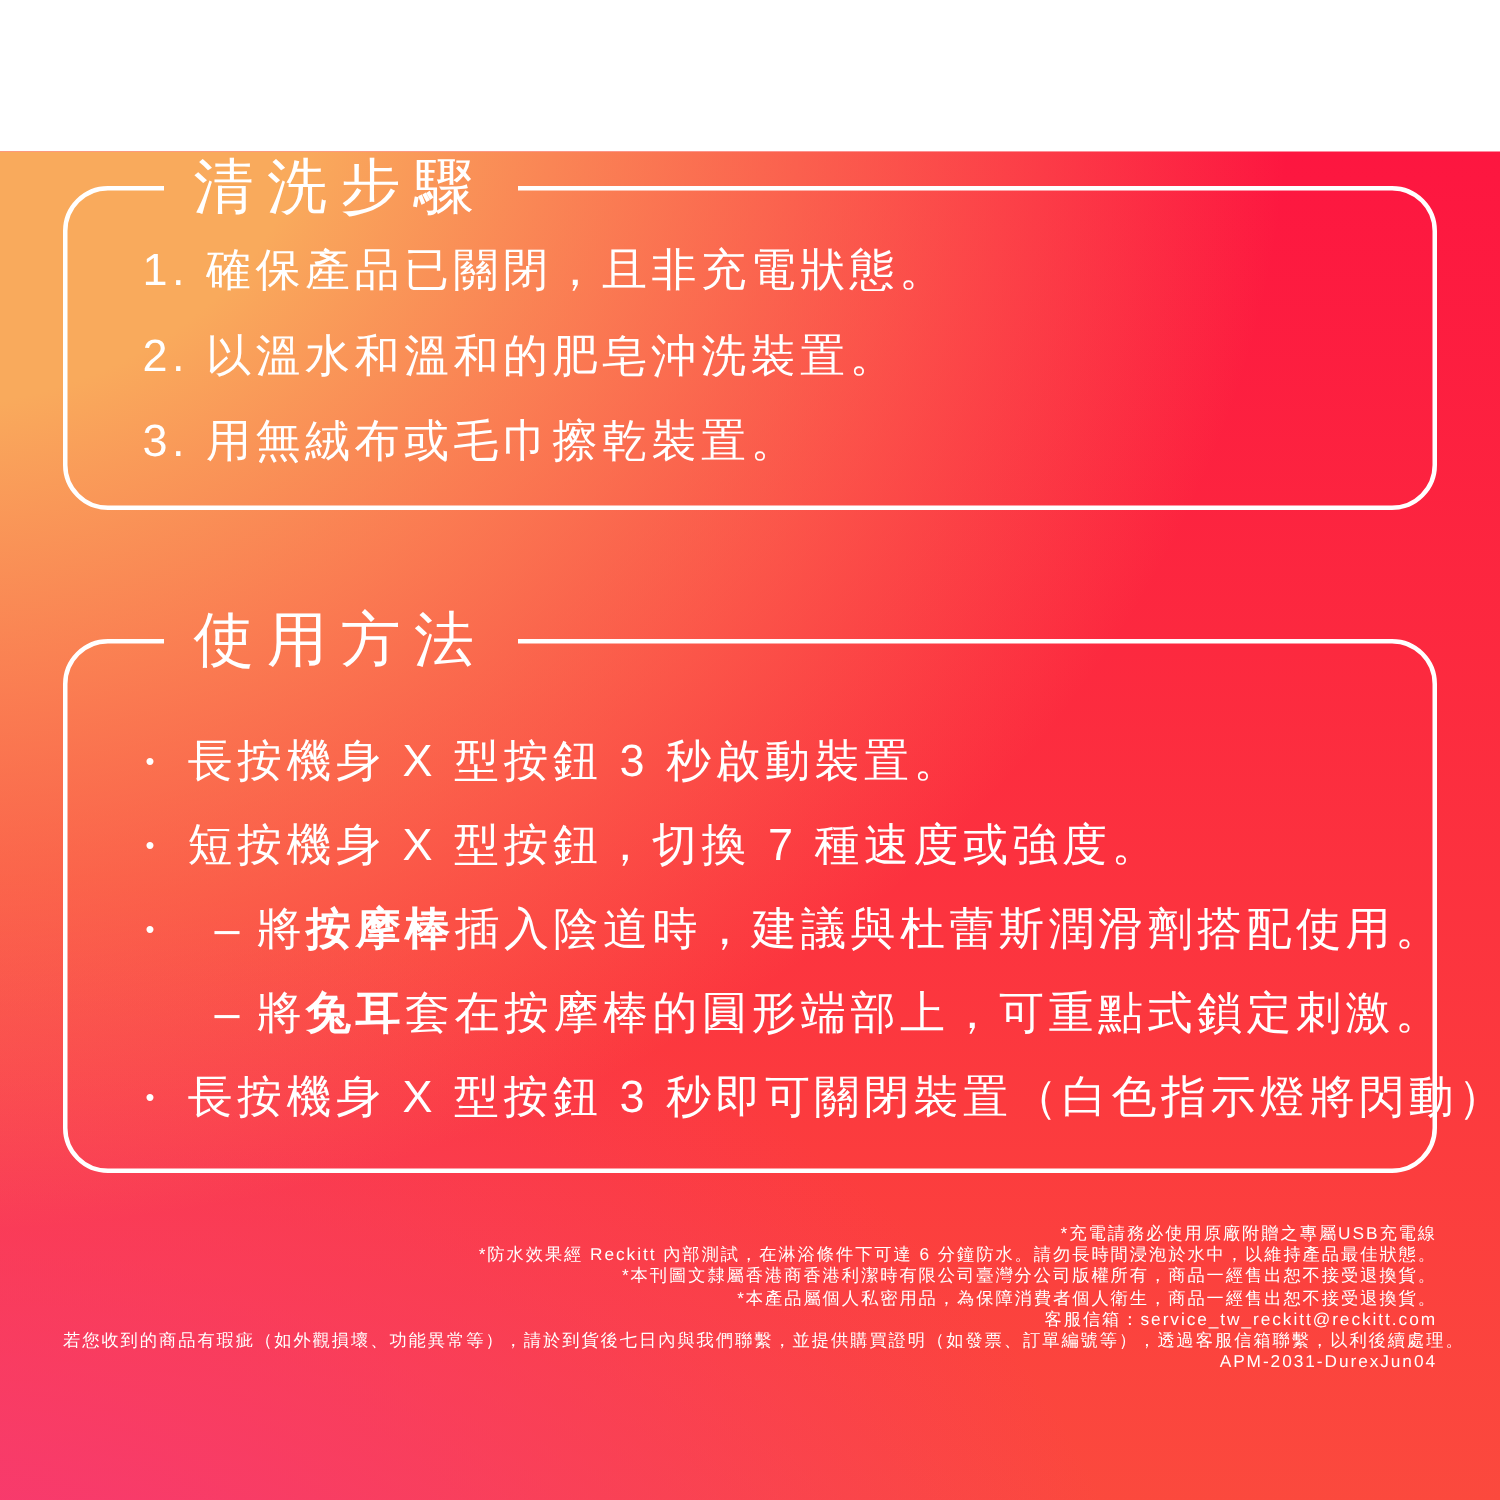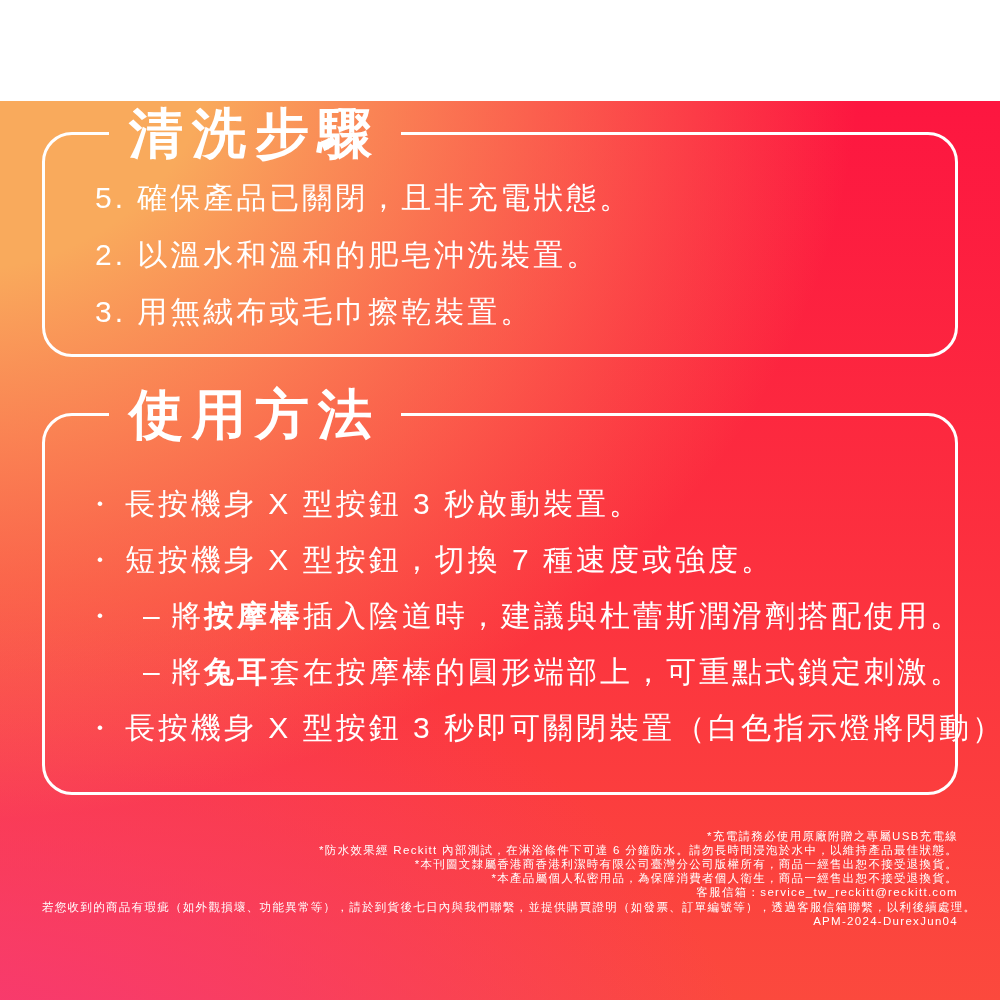--- a/index.html
+++ b/index.html
@@ -20,25 +20,25 @@
   }
   .content { padding: 0 42px; }
 
   fieldset.box {
     border: 3px solid #FFFFFF;
     border-radius: 30px;
     padding: 0 36px 0 50px;
     min-width: 0;
   }
   #cleaning-box { margin-top: 101px; padding-top: 16px; padding-bottom: 26px; }
-  #usage-box    { margin-top: 25px;  padding-top: 41px; padding-bottom: 48px; }
+  #usage-box    { margin-top: 63px;  padding-top: 41px; padding-bottom: 31px; }
 
   legend.box-title {
-    font-size: 54px;
-    font-weight: 700;
+    font-size: 40px;
+    font-weight: 400;
     letter-spacing: 9px;
     line-height: 1.2;
     padding: 0 20px;
     margin-left: 14px;
     white-space: nowrap;
   }
 
   .clean-item {
     font-size: 30px;
     letter-spacing: 3px;
@@ -84,21 +84,21 @@
 </style>
 </head>
 <body>
 
 <div class="page">
   <div class="content">
 
     <fieldset class="box" id="cleaning-box">
       <legend class="box-title">清洗步驟</legend>
       <div id="cleaning-list">
-          <div class="clean-item">5. 確保產品已關閉，且非充電狀態。</div>
+          <div class="clean-item">1. 確保產品已關閉，且非充電狀態。</div>
           <div class="clean-item">2. 以溫水和溫和的肥皂沖洗裝置。</div>
           <div class="clean-item">3. 用無絨布或毛巾擦乾裝置。</div>
         </div>
     </fieldset>
 
     <fieldset class="box" id="usage-box">
       <legend class="box-title">使用方法</legend>
       <div id="usage-list">
           <div class="u-row bullet"><span class="marker">•</span><span><span>長按機身 X 型按鈕 3 秒啟動裝置。</span></span></div>
           <div class="u-row bullet"><span class="marker">•</span><span><span>短按機身 X 型按鈕，切換 7 種速度或強度。</span></span></div>
@@ -109,17 +109,17 @@
         </div>
     </fieldset>
 
     <div class="footer" id="footer-block">
         <div class="footer-line">*充電請務必使用原廠附贈之專屬USB充電線</div>
         <div class="footer-line">*防水效果經 Reckitt 內部測試，在淋浴條件下可達 6 分鐘防水。請勿長時間浸泡於水中，以維持產品最佳狀態。</div>
         <div class="footer-line">*本刊圖文隸屬香港商香港利潔時有限公司臺灣分公司版權所有，商品一經售出恕不接受退換貨。</div>
         <div class="footer-line">*本產品屬個人私密用品，為保障消費者個人衛生，商品一經售出恕不接受退換貨。</div>
         <div class="footer-line">客服信箱：service_tw_reckitt@reckitt.com</div>
         <div class="footer-line">若您收到的商品有瑕疵（如外觀損壞、功能異常等），請於到貨後七日內與我們聯繫，並提供購買證明（如發票、訂單編號等），透過客服信箱聯繫，以利後續處理。</div>
-        <div class="footer-line">APM-2024-DurexJun04</div>
+        <div class="footer-line">APM-2031-DurexJun04</div>
       </div>
 
   </div>
 </div>
 
 </body></html>

